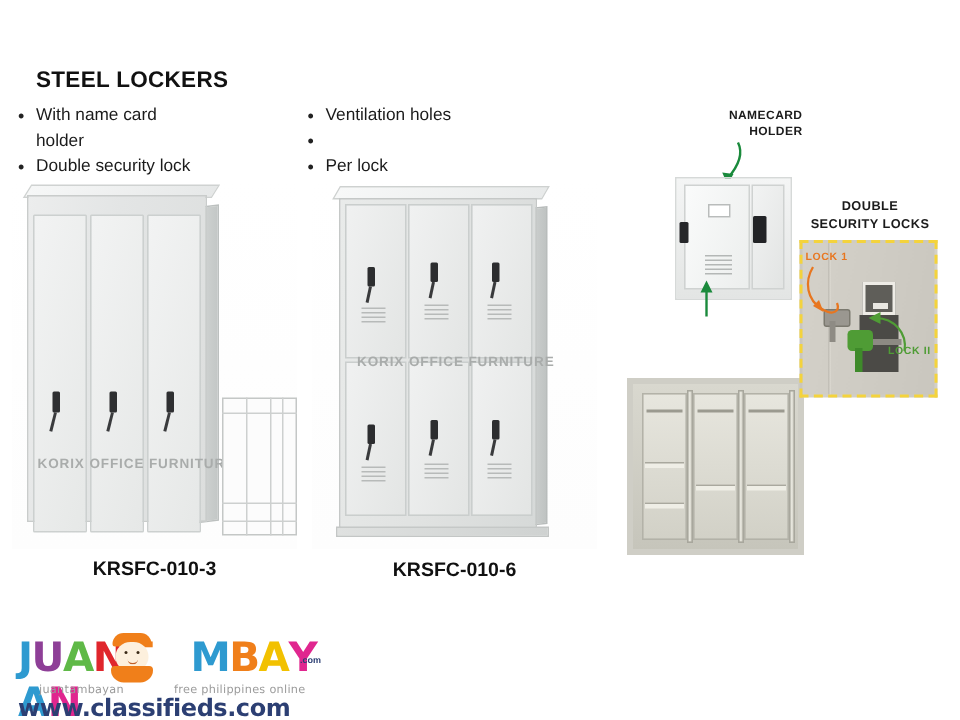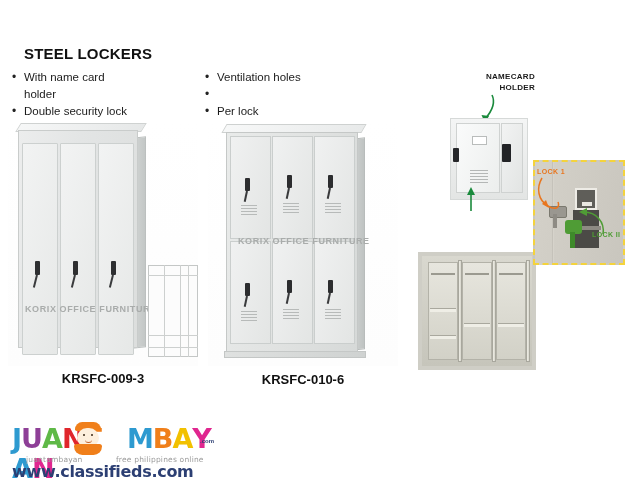--- a/index.html
+++ b/index.html
@@ -266,21 +266,21 @@
     <div class="frame3">
       <div class="f-out"></div>
       <div class="f-v" style="left:16px;"></div>
       <div class="f-v" style="left:32px;"></div>
       <div class="f-v" style="left:40px;"></div>
       <div class="f-h" style="top:10px;"></div>
       <div class="f-h" style="top:70px;"></div>
       <div class="f-h" style="top:82px;"></div>
     </div>
   </div>
-  <div class="caption" id="caption-1">KRSFC-009-3</div>
+  <div class="caption" id="caption-1">KRSFC-010-3</div>
 
   <div class="photo" id="photo-locker-6">
     <div class="ph-bg"></div>
     <div class="top6"></div>
     <div class="side6"></div>
     <div class="base6"></div>
     <div class="body6">
 
       <div class="door6" style="left:3px;top:3px;"></div>
       <div class="door6" style="left:45px;top:3px;"></div>
@@ -385,20 +385,24 @@
       <div class="ol-col" style="left:74px;">
         <div class="ol-rod" style="top:10px;"></div>
         <div class="ol-shelf" style="top:60px;"></div>
       </div>
       <div class="ol-door" style="left:36px;"></div>
       <div class="ol-door" style="left:70px;"></div>
       <div class="ol-door" style="left:104px;"></div>
     </div>
   </div>
 
+  <div class="locks-title">
+    <div>DOUBLE</div>
+    <div>SECURITY LOCKS</div>
+  </div>
 
   <div id="panel-security-locks">
     <div class="sl-seam"></div>
     <div class="sl-cut"></div>
     <div class="sl-dark"></div>
     <div class="sl-key1"></div>
     <div class="sl-key1b"></div>
     <div class="sl-bar"></div>
     <div class="sl-key2"></div>
     <div class="sl-key2b"></div>

